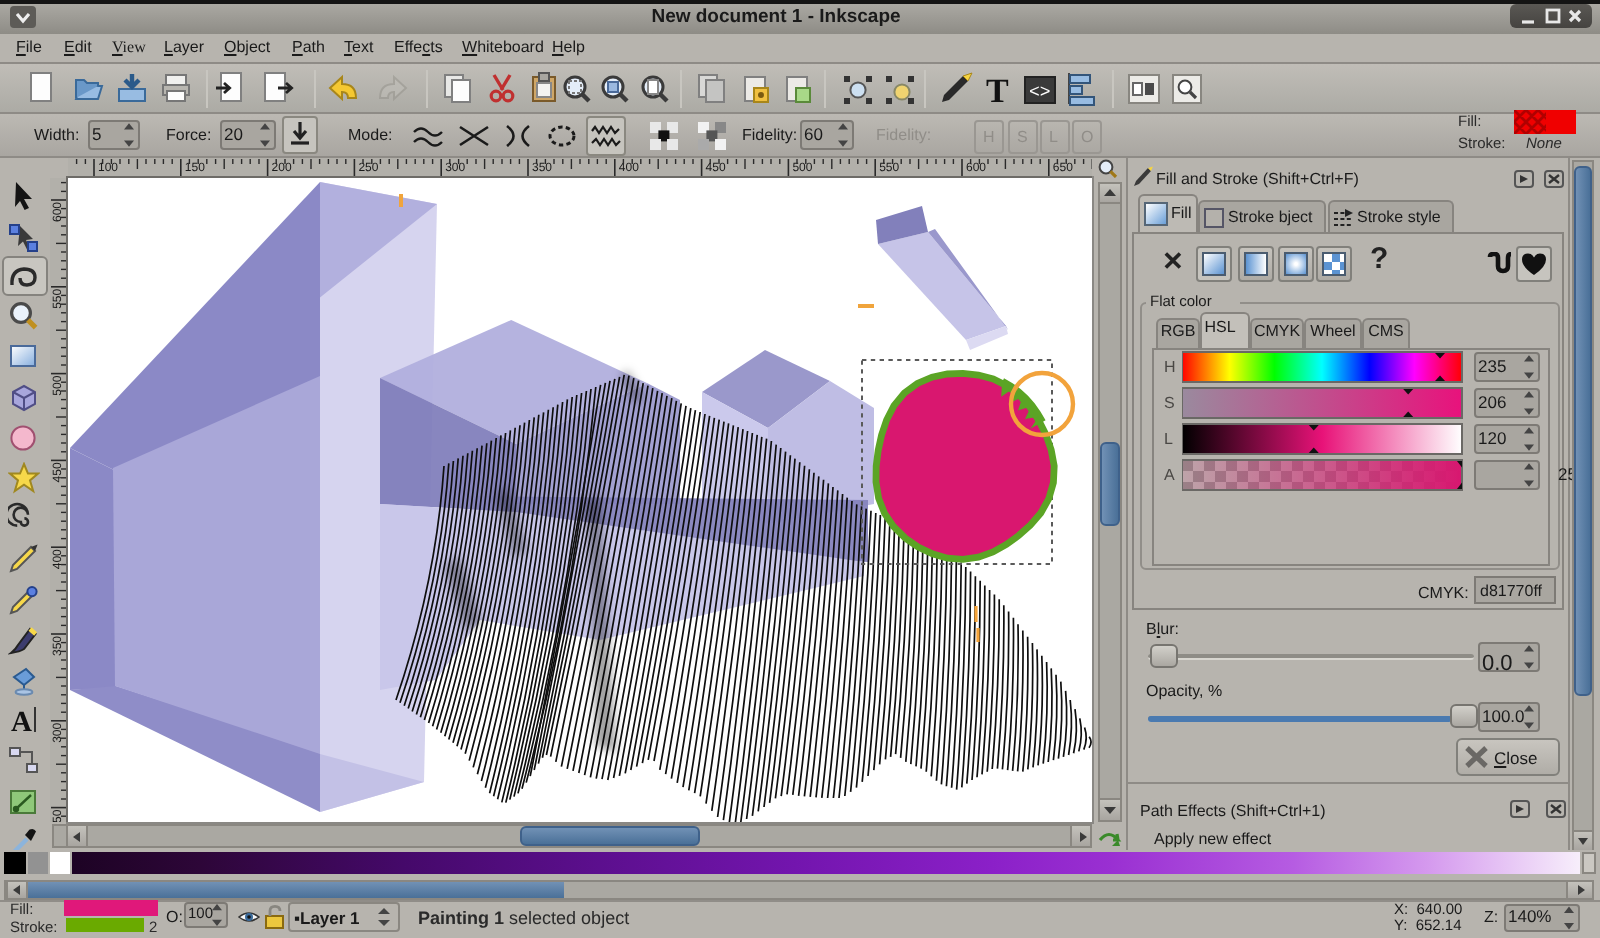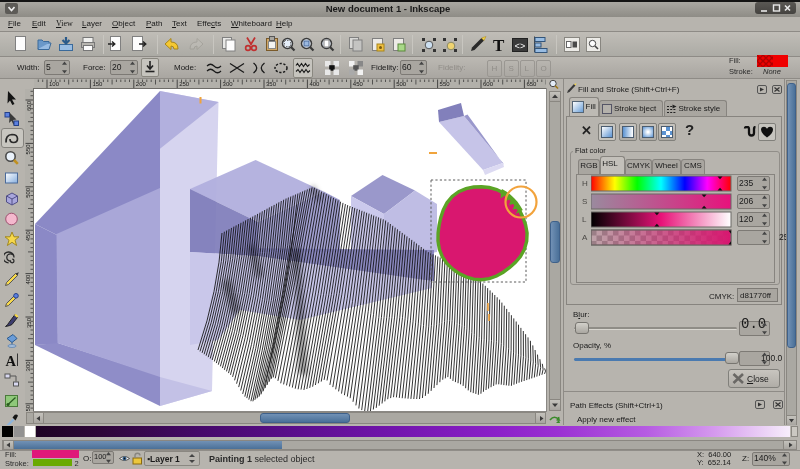--- a/index.html
+++ b/index.html
@@ -872,31 +872,31 @@
     <path d="M2,4.8 L7,4.8 L4.5,1.5999999999999996 Z" fill="#444"></path>
     <path d="M2,10.200000000000001 L7,10.200000000000001 L4.5,13.400000000000002 Z" fill="#444"></path>
   </svg>
 <span style="position:absolute;left:709px;top:292px;font-size:8px;color:#1a1a1a;white-space:nowrap;">CMYK:</span>
 <div style="position:absolute;left:737px;top:288px;width:41px;height:14px;background:#a9a6a0;border:1px solid #7d7a75"></div>
 <span style="position:absolute;left:740px;top:291px;font-size:8px;color:#1a1a1a;white-space:nowrap;">d81770ff</span>
 <span style="position:absolute;left:573px;top:310px;font-size:8px;color:#1a1a1a;white-space:nowrap;text-align:right;">B<u>l</u>ur:</span>
 <div style="position:absolute;left:574px;top:327px;width:163px;height:3px;background:#8e8c86;border-radius:2px;border-bottom:1px solid #d8d6d0"></div>
 <div style="position:absolute;left:575px;top:322px;width:14px;height:12px;background:linear-gradient(#d2d0ca,#aaa7a1);border:1px solid #777570;border-radius:3px"></div>
 <div style="position:absolute;left:739px;top:321px;width:31px;height:15px;background:#a9a6a0;border:1px solid #7d7a75;border-radius:2px"></div>
-<span style="position:absolute;left:741px;top:316px;font-size:14px;color:#1a1a1a;white-space:nowrap;font-family:Liberation Mono, monospace;">0.0</span>
+<span style="position:absolute;left:741px;top:326px;font-size:11px;color:#1a1a1a;white-space:nowrap;">0.0</span>
 <svg width="9" height="15" viewBox="0 0 9 15" style="position:absolute;left:760px;top:321px">
     <path d="M2,4.8 L7,4.8 L4.5,1.5999999999999996 Z" fill="#444"></path>
     <path d="M2,10.200000000000001 L7,10.200000000000001 L4.5,13.400000000000002 Z" fill="#444"></path>
   </svg>
 <span style="position:absolute;left:573px;top:341px;font-size:8px;color:#1a1a1a;white-space:nowrap;">Opacity, %</span>
 <div style="position:absolute;left:574px;top:358px;width:163px;height:3px;background:#8e8c86;border-radius:2px;border-bottom:1px solid #d8d6d0"></div>
 <div style="position:absolute;left:574px;top:358px;width:152px;height:3px;background:#4a7ab0;border-radius:2px"></div>
 <div style="position:absolute;left:725px;top:352px;width:14px;height:12px;background:linear-gradient(#d2d0ca,#aaa7a1);border:1px solid #777570;border-radius:3px"></div>
 <div style="position:absolute;left:739px;top:351px;width:31px;height:15px;background:#a9a6a0;border:1px solid #7d7a75;border-radius:2px"></div>
-<span style="position:absolute;left:741px;top:352.75px;font-size:8.5px;color:#1a1a1a;white-space:nowrap;margin-left:20px;">100.0</span>
+<span style="position:absolute;left:741px;top:352.75px;font-size:8.5px;color:#1a1a1a;white-space:nowrap;">100.0</span>
 <svg width="9" height="15" viewBox="0 0 9 15" style="position:absolute;left:760px;top:351px">
     <path d="M2,4.8 L7,4.8 L4.5,1.5999999999999996 Z" fill="#444"></path>
     <path d="M2,10.200000000000001 L7,10.200000000000001 L4.5,13.400000000000002 Z" fill="#444"></path>
   </svg>
 <div style="position:absolute;left:728px;top:369px;width:52px;height:19px;background:linear-gradient(#c8c5bf,#b0ada7);border:1px solid #81807b;border-radius:3px"></div>
 <svg width="13" height="11" viewBox="0 0 13 11" style="position:absolute;left:732px;top:373px;">
     <path d="M1.5,1 L11,10 M11,1 L1.5,10" stroke="#6a6865" stroke-width="2.6"></path>
   </svg>
 <span style="position:absolute;left:747px;top:374px;font-size:8.5px;color:#1a1a1a;white-space:nowrap;"><u>C</u>lose</span>
 <div style="position:absolute;left:563px;top:391px;width:222px;height:1px;background:#8e8b86"></div>

